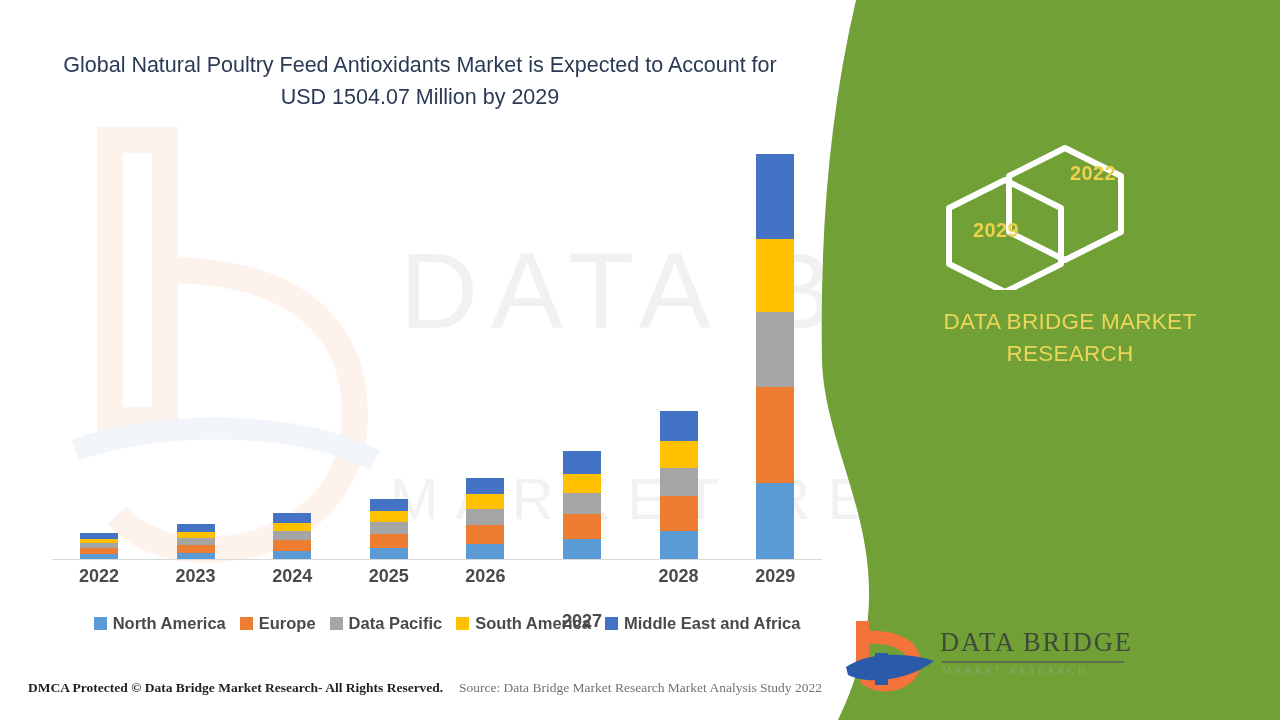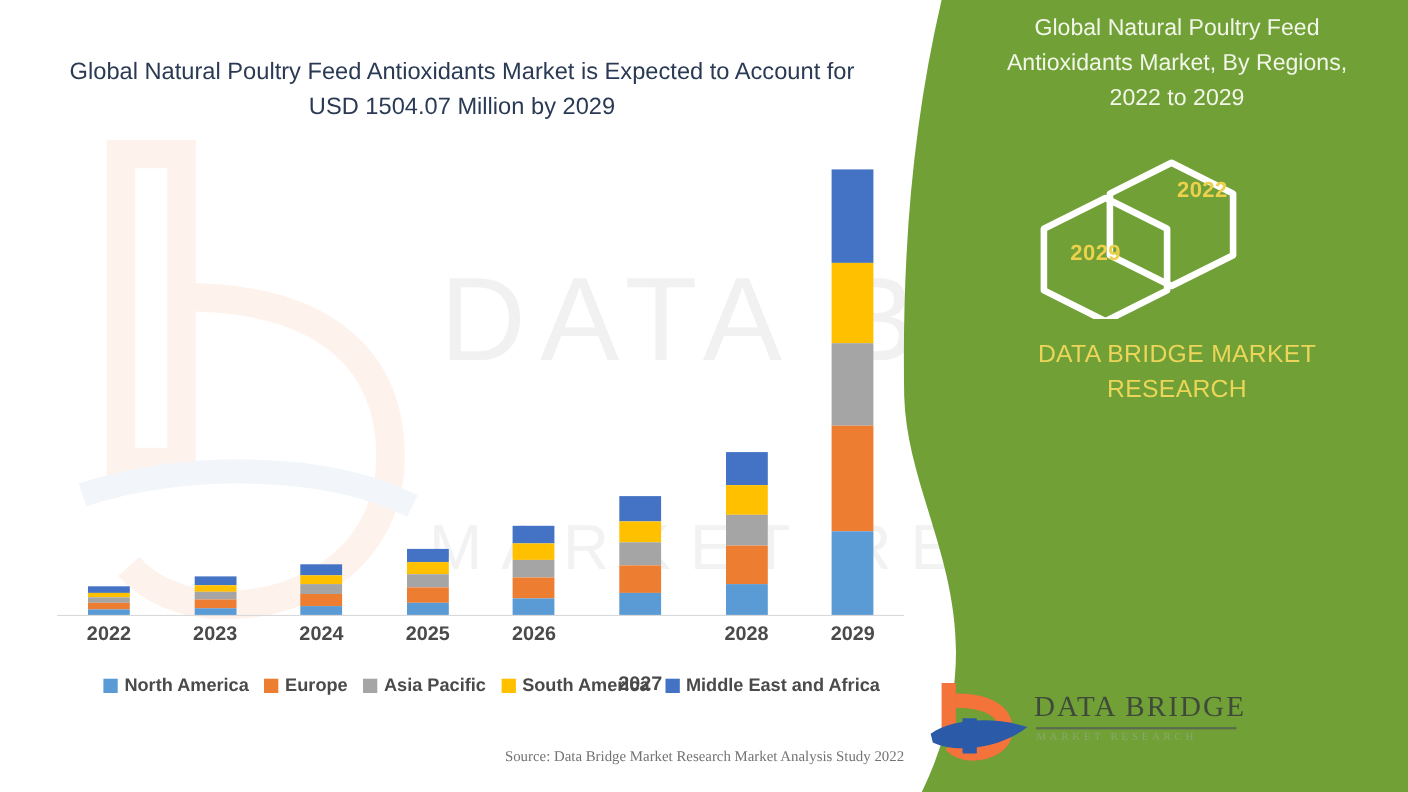--- a/index.html
+++ b/index.html
@@ -366,46 +366,46 @@
         <div class="legend-item">
           <span class="legend-swatch" style="background: rgb(91, 155, 213);"></span>
           <span class="legend-label">North America</span>
         </div>
         <div class="legend-item">
           <span class="legend-swatch" style="background: rgb(237, 125, 49);"></span>
           <span class="legend-label">Europe</span>
         </div>
         <div class="legend-item">
           <span class="legend-swatch" style="background: rgb(165, 165, 165);"></span>
-          <span class="legend-label">Asia Pacific</span>
+          <span class="legend-label">Data Pacific</span>
         </div>
         <div class="legend-item">
           <span class="legend-swatch" style="background: rgb(255, 192, 0);"></span>
           <span class="legend-label">South America</span>
         </div>
         <div class="legend-item">
           <span class="legend-swatch" style="background: rgb(68, 114, 196);"></span>
           <span class="legend-label">Middle East and Africa</span>
         </div>
       </div>
 
   </div>
 
   <div class="footer">
+    <div class="footer-left">DMCA Protected © Data Bridge Market Research- All Rights Reserved.</div>
     <div class="footer-right">Source: Data Bridge Market Research Market Analysis Study 2022</div>
   </div>
 
   <div class="green-panel">
     <svg class="green-svg" viewBox="0 0 460 720" preserveAspectRatio="none">
       <path d="M 36 0 L 460 0 L 460 720 L 18 720 C 95 560, 5 470, 2 360 C 0 240, 8 120, 36 0 Z" fill="#70a036"></path>
     </svg>
 
     <div class="green-content">
 
-      <div class="panel-title">Global Natural Poultry Feed Antioxidants Market, By Regions, 2022 to 2029</div>
 
       <div class="hex-group">
         <svg viewBox="0 0 300 150" width="300" height="150">
           <polygon points="140,8 196,36 196,92 140,120 84,92 84,36" fill="none" stroke="#ffffff" stroke-width="6" stroke-linejoin="round"></polygon>
           <polygon points="80,40 136,68 136,124 80,152 24,124 24,68" fill="none" stroke="#ffffff" stroke-width="6" stroke-linejoin="round"></polygon>
         </svg>
         <div class="hex-label hex-label-2022">2022</div>
         <div class="hex-label hex-label-2029">2029</div>
       </div>
 

